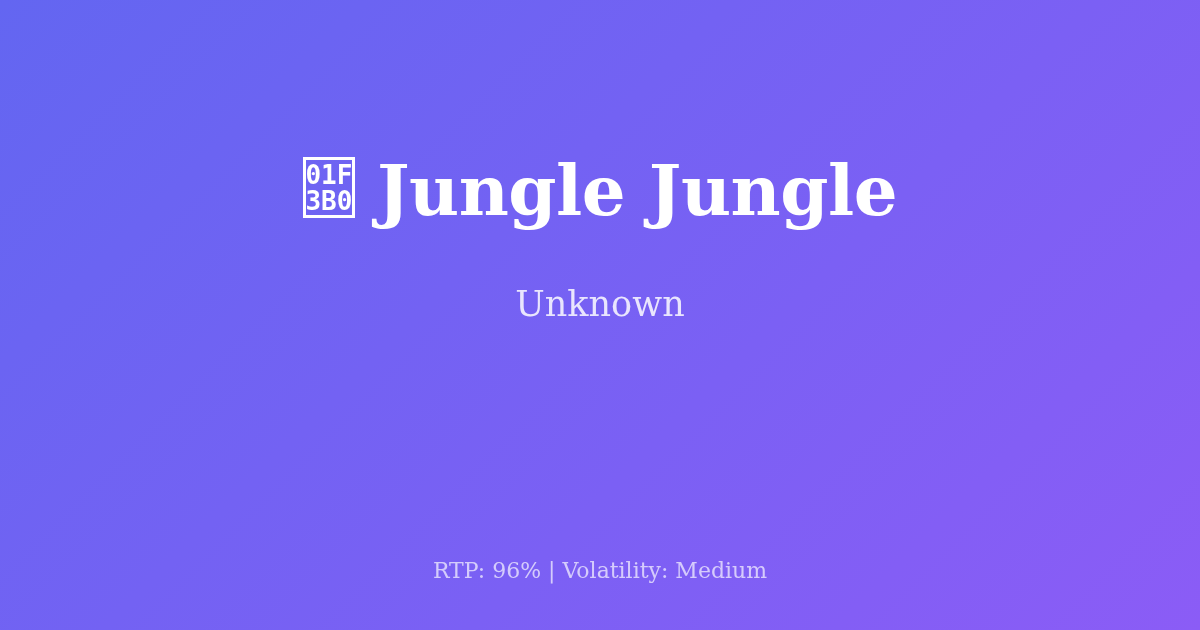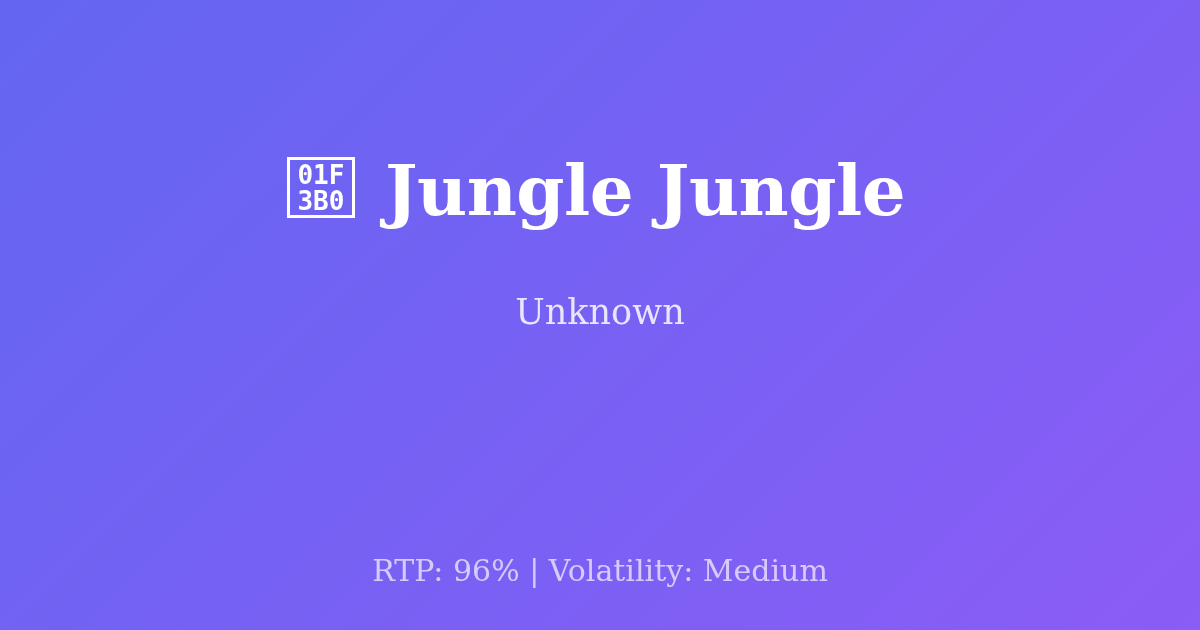--- a/index.html
+++ b/index.html
@@ -44,21 +44,21 @@
     display: flex;
     align-items: center;
     justify-content: center;
     gap: 22px;
     white-space: nowrap;
   }
 
   
   .tofu {
     box-sizing: border-box;
-    width: 68px;
+    width: 52px;
     height: 61px;
     border: 3px solid #ffffff;
     display: flex;
     flex-direction: column;
     align-items: center;
     justify-content: center;
     flex: none;
     position: relative;
     top: -3px;
   }
@@ -71,21 +71,21 @@
     color: #ffffff;
   }
 
   .og-title {
     font-family: "DejaVu Serif", "Liberation Serif", serif;
     font-size: 69px;
     font-weight: 700;
     line-height: 1;
     color: #ffffff;
     letter-spacing: -0.5px;
-    margin: 8px;
+    margin: 0;
   }
 
   .og-subtitle {
     font-family: "DejaVu Serif", "Liberation Serif", serif;
     font-size: 35px;
     font-weight: 400;
     line-height: 1;
     color: rgba(255, 255, 255, 0.84);
     margin: 0;
     padding-top: 62px;
@@ -98,21 +98,21 @@
     left: 0;
     right: 0;
     bottom: 0;
     height: 118px;
     display: flex;
     align-items: center;
     justify-content: center;
   }
   .og-meta {
     font-family: "DejaVu Serif", "Liberation Serif", serif;
-    font-size: 30px;
+    font-size: 22px;
     font-weight: 400;
     line-height: 1;
     color: rgba(255, 255, 255, 0.68);
     white-space: nowrap;
   }
 </style>
 </head>
 <body>
 
 <div class="og-card">

